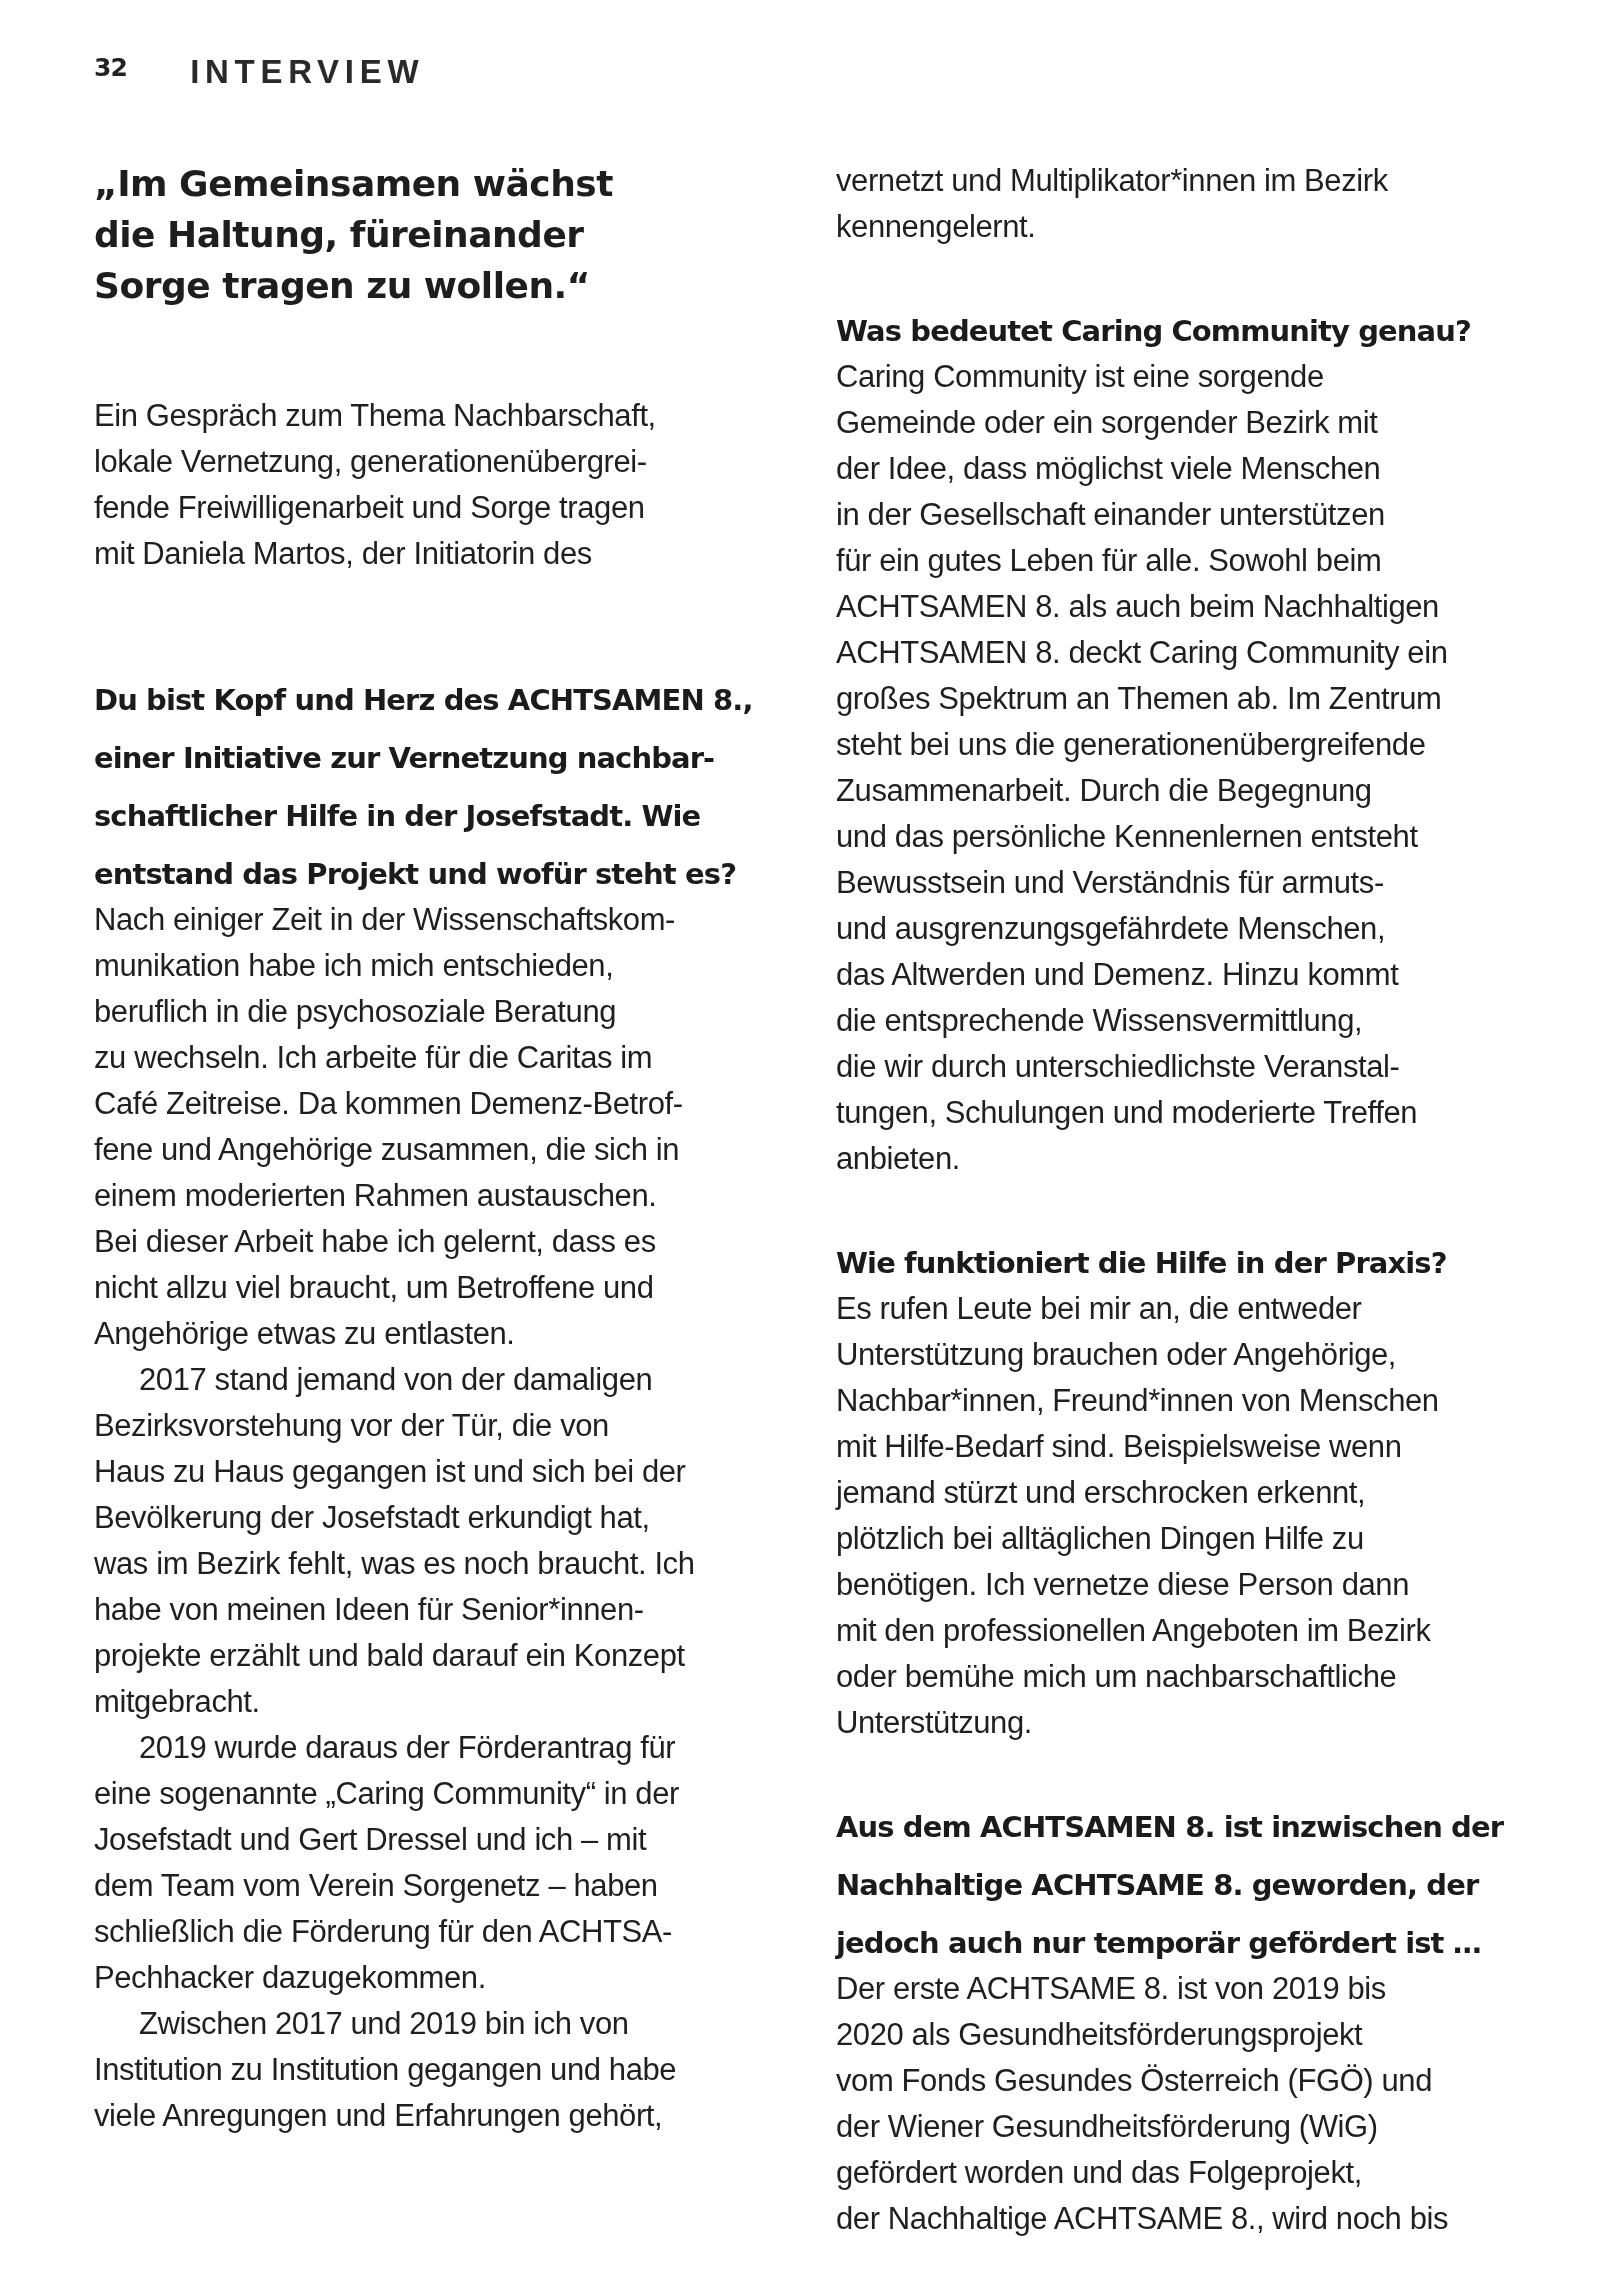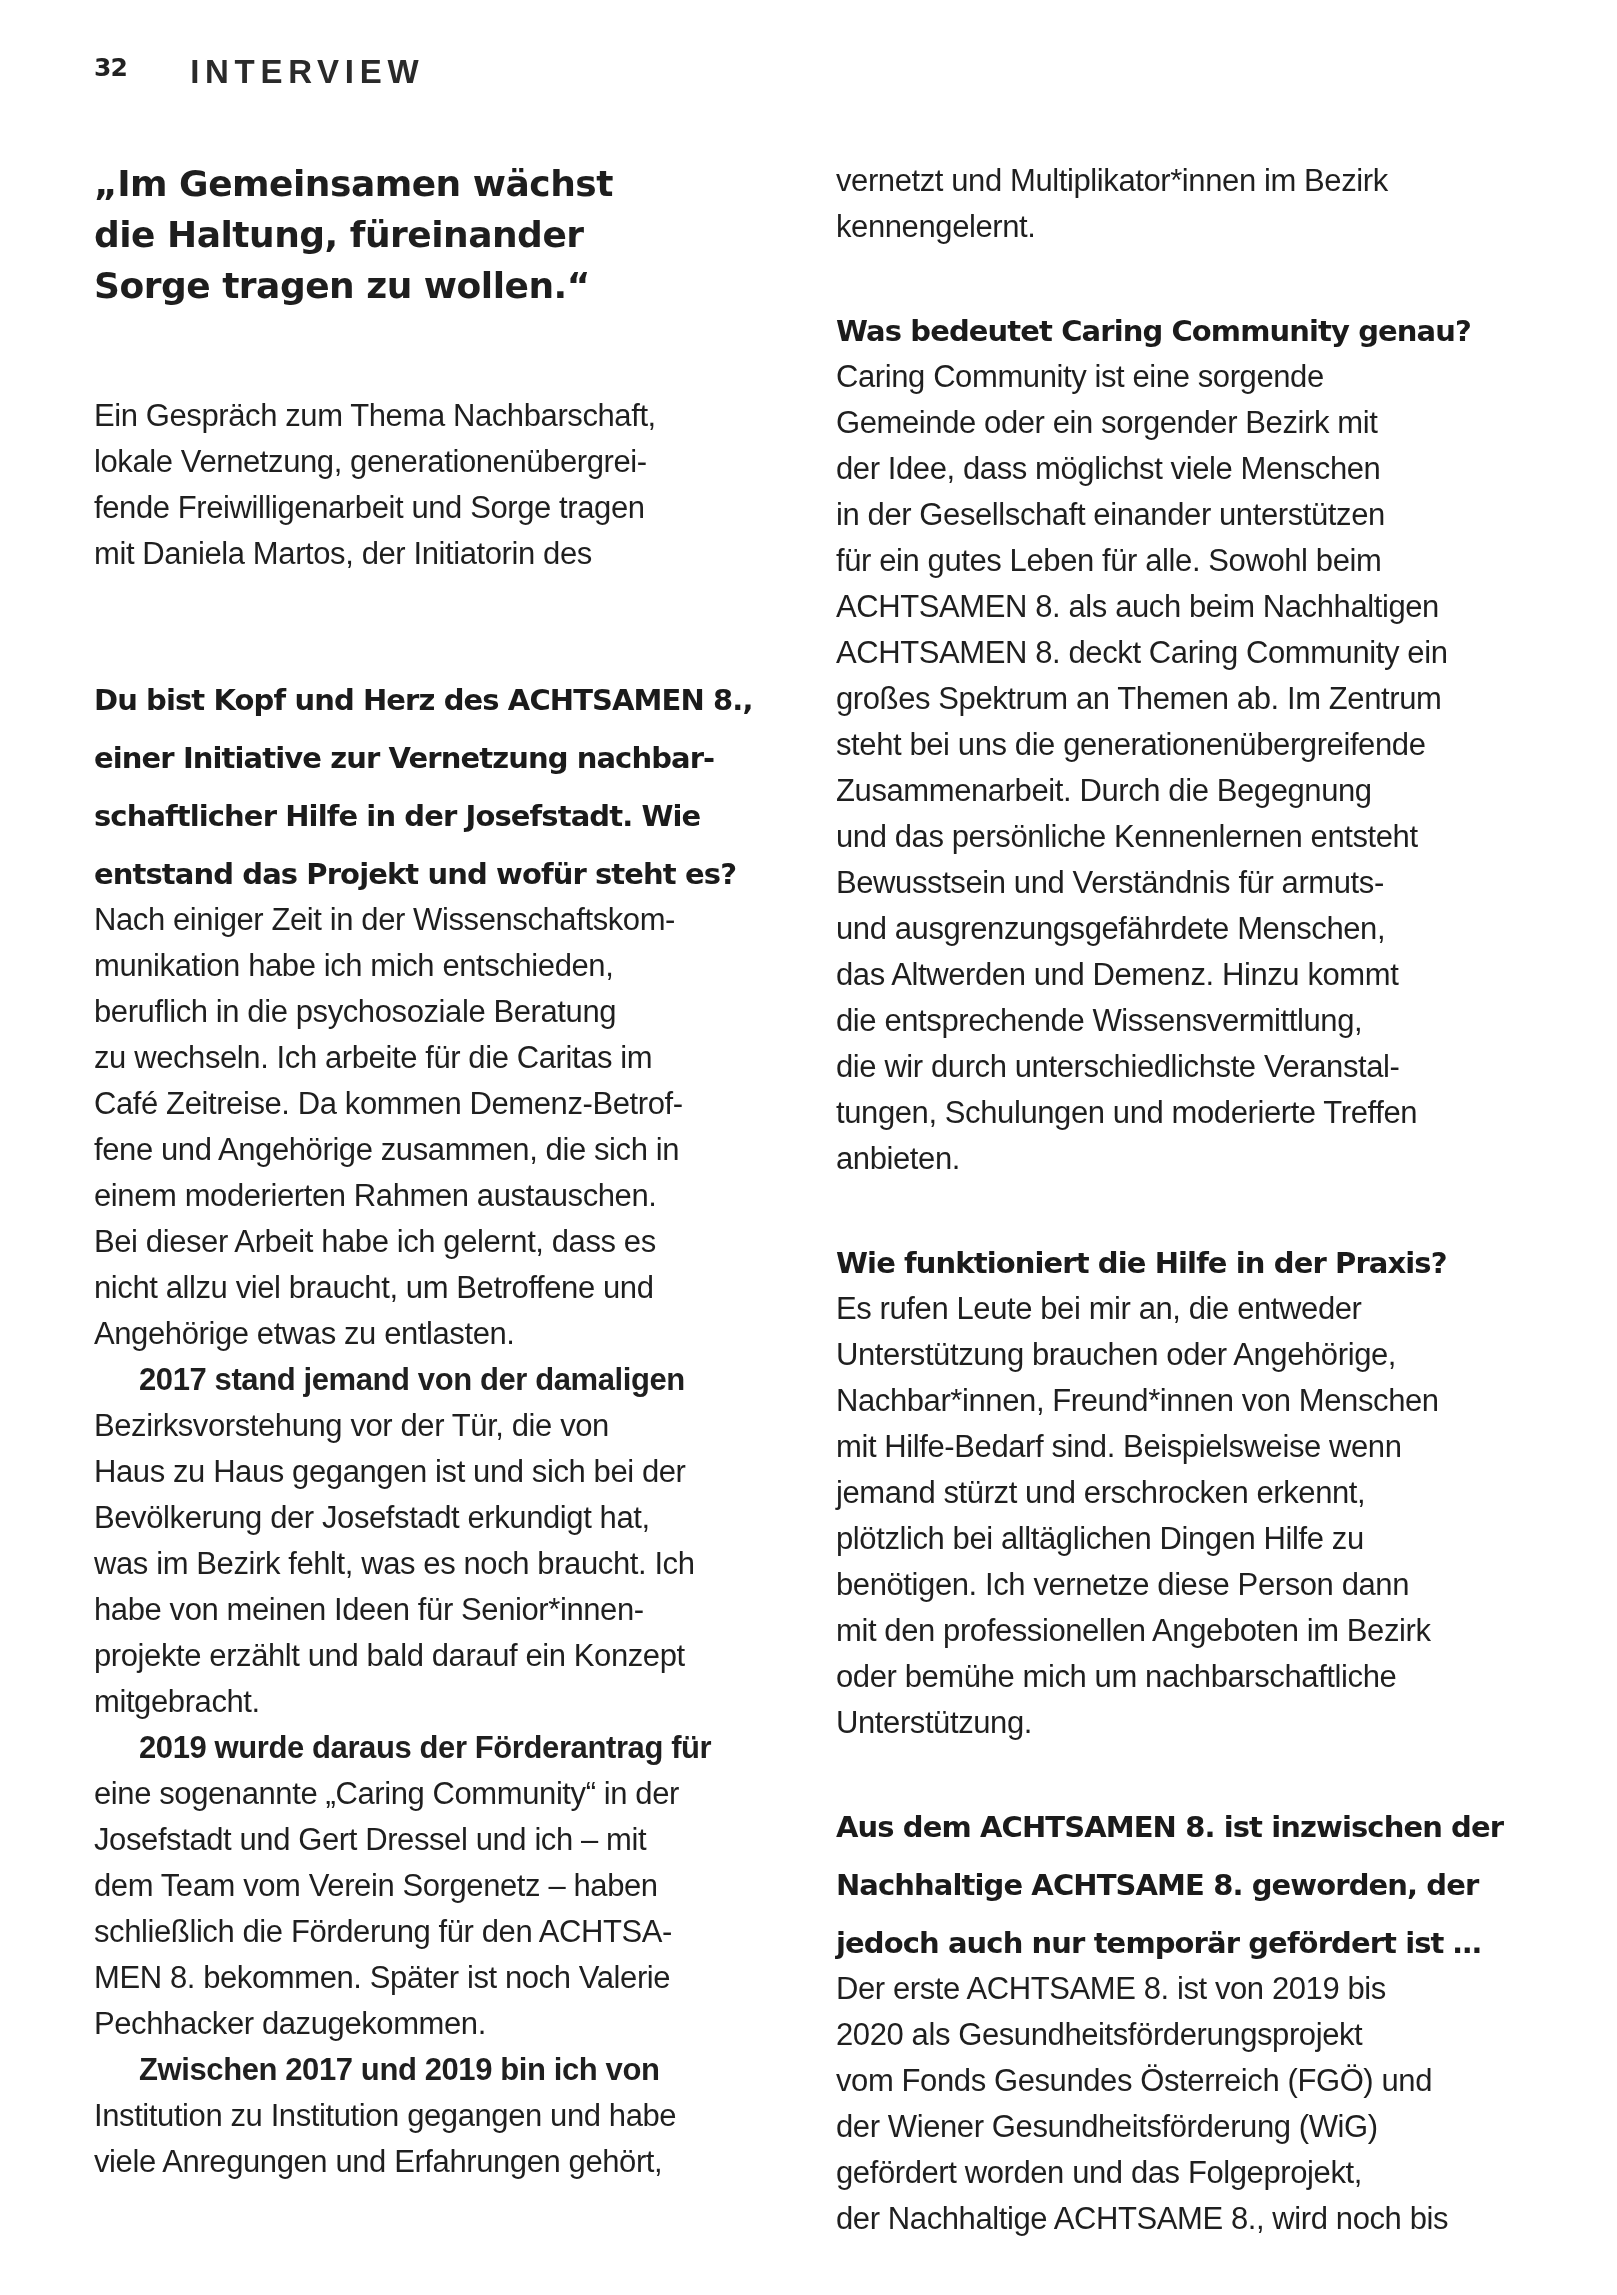--- a/index.html
+++ b/index.html
@@ -14,21 +14,21 @@
   .col-right { left: 836px; top: 158px; }
 
   .headline { font-family: "DejaVu Sans", sans-serif; font-weight: bold; font-size: 36px; line-height: 51px;
               letter-spacing: -0.5px; color: #1e1e1e; margin: 0; }
   .headline .ln { display: block; white-space: nowrap; }
 
   .lines { margin: 0; }
   .lines .ln { display: block; white-space: nowrap; font-size: 31px; line-height: 46px; letter-spacing: -0.4px;
                transform-origin: left center; }
   .lines.bold .ln { font-family: "DejaVu Sans", sans-serif; font-weight: bold; font-size: 29px; letter-spacing: -0.9px; color: #1b1b1b; margin-top: 12px; }
-  .lines .ln.indent { padding-left: 45px; font-weight: bold; }
+  .lines .ln.indent { padding-left: 45px; }
 
   .intro { margin-top: 82px; }
   .q1 { margin-top: 100px; }
   .gap { height: 46px; }
 </style>
 </head>
 <body>
 
 <div class="page-header">
   <span class="page-num">32</span>
@@ -79,21 +79,20 @@
     <span class="ln">projekte erzählt und bald darauf ein Konzept</span>
     <span class="ln">mitgebracht.</span>
   </p>
 
   <p class="lines">
     <span class="ln indent">2019 wurde daraus der Förderantrag für</span>
     <span class="ln">eine sogenannte „Caring Community“ in der</span>
     <span class="ln">Josefstadt und Gert Dressel und ich – mit</span>
     <span class="ln">dem Team vom Verein Sorgenetz – haben</span>
     <span class="ln">schließlich die Förderung für den ACHTSA-</span>
-    <span class="ln">MEN 8. bekommen. Später ist noch Valerie</span>
     <span class="ln">Pechhacker dazugekommen.</span>
   </p>
 
   <p class="lines">
     <span class="ln indent">Zwischen 2017 und 2019 bin ich von</span>
     <span class="ln">Institution zu Institution gegangen und habe</span>
     <span class="ln">viele Anregungen und Erfahrungen gehört,</span>
   </p>
 </div>
 

